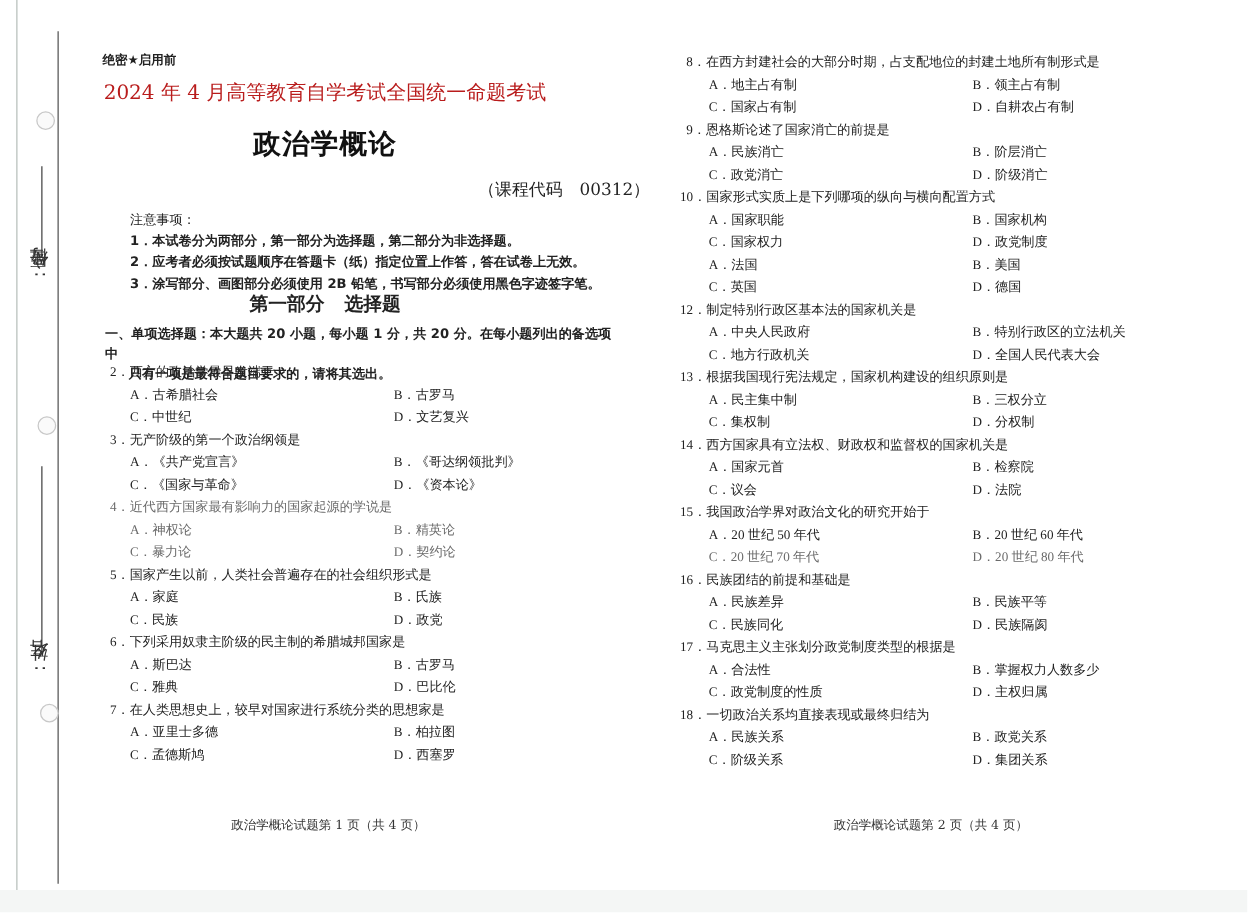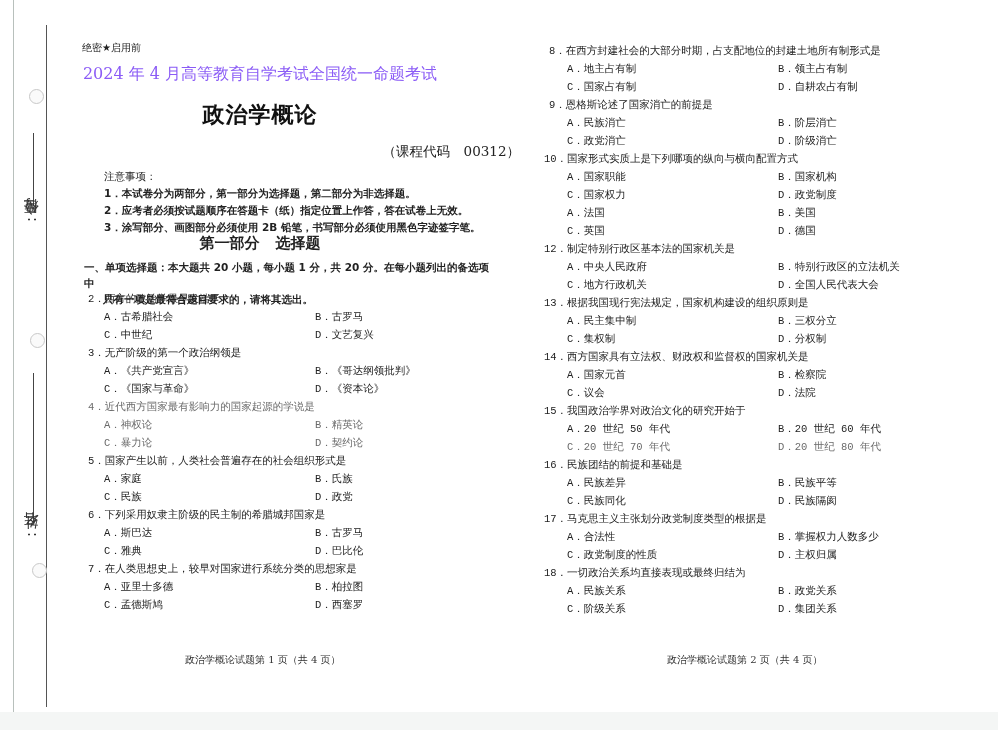--- a/index.html
+++ b/index.html
@@ -12,37 +12,37 @@
   .scan-bottom { position:absolute; left:0; top:712px; width:998px; height:18px; background:#f4f6f5; }
   
   .margin-line-outer { position:absolute; left:13px; top:0; width:1px; height:712px; background:#b8c0bc; }
   .margin-line-inner { position:absolute; left:46px; top:25px; width:1px; height:682px; background:#555; }
   .hole { position:absolute; width:13px; height:13px; border-radius:50%; border:1px solid #c8c8c8; background:#fafafa; }
   .fill-line { position:absolute; left:33px; width:1px; background:#444; }
   .vlabel { position:absolute; left:22px; font-size:15px; color:#333;
     writing-mode:vertical-rl; transform:rotate(180deg); letter-spacing:2px;
     font-family:"DejaVu Sans","Liberation Sans",sans-serif; }
 
-  .secret { position:absolute; left:82px; top:41px; font-size:10px; font-weight:normal;
+  .secret { position:absolute; left:82px; top:41px; font-size:10px; font-weight:bold;
     font-family:"DejaVu Sans","Liberation Sans",sans-serif; color:#222; }
-  .exam-title { position:absolute; left:0; width:520px; top:64px; text-align:center; font-size:16px; color:#8b5cf6; }
+  .exam-title { position:absolute; left:0; width:520px; top:64px; text-align:center; font-size:16px; color:#b91c1c; }
   .subject { position:absolute; left:0; width:520px; top:100px; text-align:center; font-size:22px; font-weight:bold;
     font-family:"DejaVu Sans","Liberation Sans",sans-serif; color:#111; letter-spacing:1px; }
   .course-code { position:absolute; left:0; width:520px; top:143px; text-align:right; font-size:13.5px; color:#222; }
   .notice { position:absolute; left:104px; top:168px; font-size:10.5px; font-family:"DejaVu Sans","Liberation Sans",sans-serif; line-height:17px; color:#222; }
   .notice div { white-space:nowrap; }
   .notice .notice-item { font-weight:bold; }
   .part-title { position:absolute; left:0; width:520px; top:234px; text-align:center; font-size:15px; font-weight:bold;
     font-family:"DejaVu Sans","Liberation Sans",sans-serif; color:#222; }
   .part-title span + span { margin-left:16px; }
   .section-intro { position:absolute; left:84px; top:259px; width:410px; font-size:10.5px; line-height:16px; font-weight:bold;
     font-family:"DejaVu Sans","Liberation Sans",sans-serif; color:#222; }
   .section-intro .cont { padding-left:19px; display:block; }
 
-  .qblock { position:absolute; font-size:10.5px; color:#222; font-family:Liberation Mono, monospace; }
+  .qblock { position:absolute; font-size:10.5px; color:#222; font-family:Liberation Serif, serif; }
   .q { height:18px; line-height:18px; white-space:nowrap; }
   .q-num { display:inline-block; }
   .opts-row { height:18px; line-height:18px; white-space:nowrap; position:relative; }
   .opt { position:absolute; top:0; }
   .q-left .opt-a, .q-left .opt-c { left:16px; }
   .q-left .opt-b, .q-left .opt-d { left:227px; }
   .q-right .opt-a, .q-right .opt-c { left:47px; }
   .q-right .opt-b, .q-right .opt-d { left:258px; }
   .faint { color:#6a6a6a; }
 

